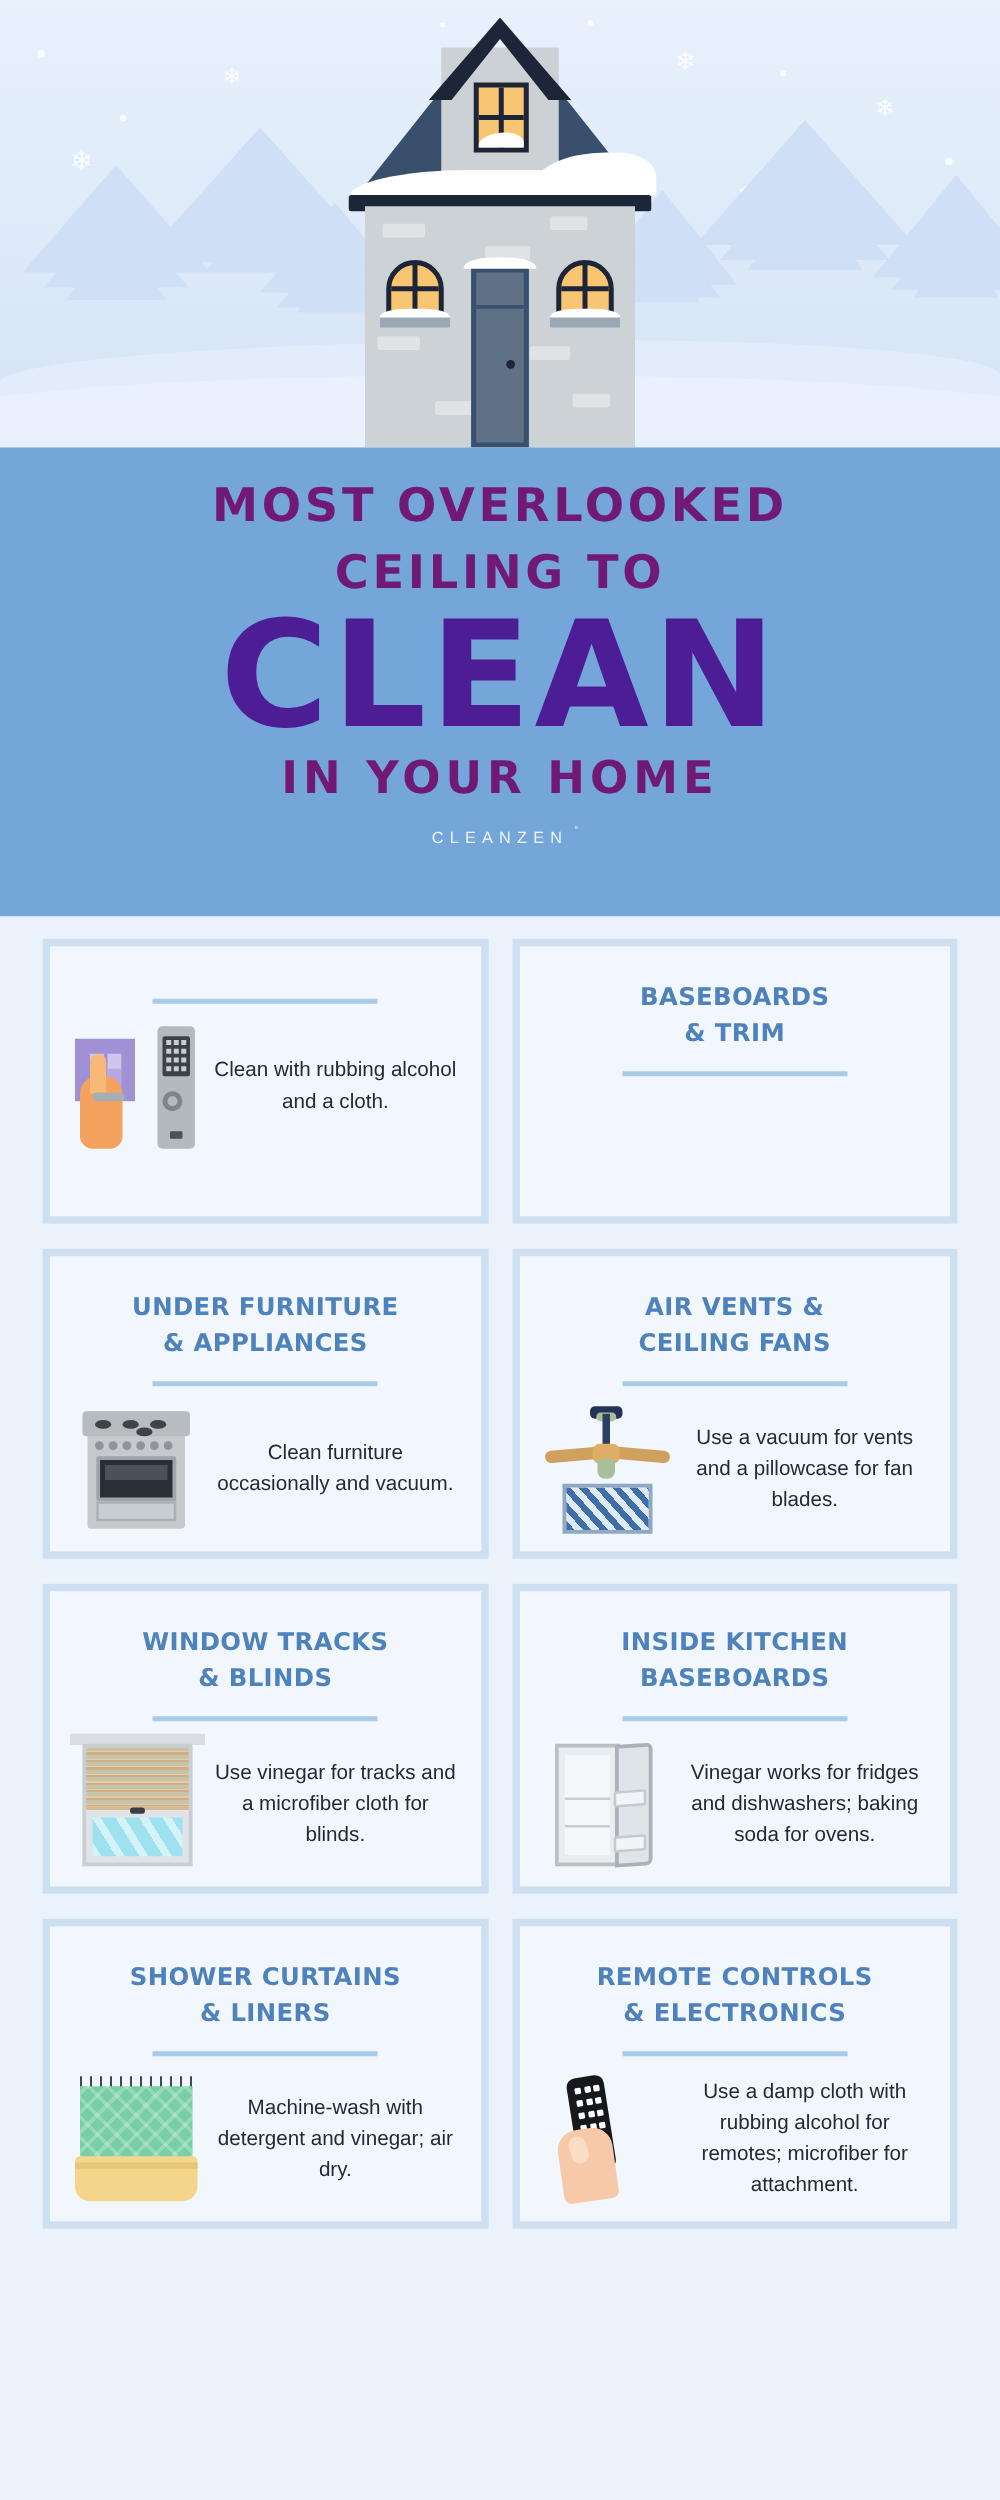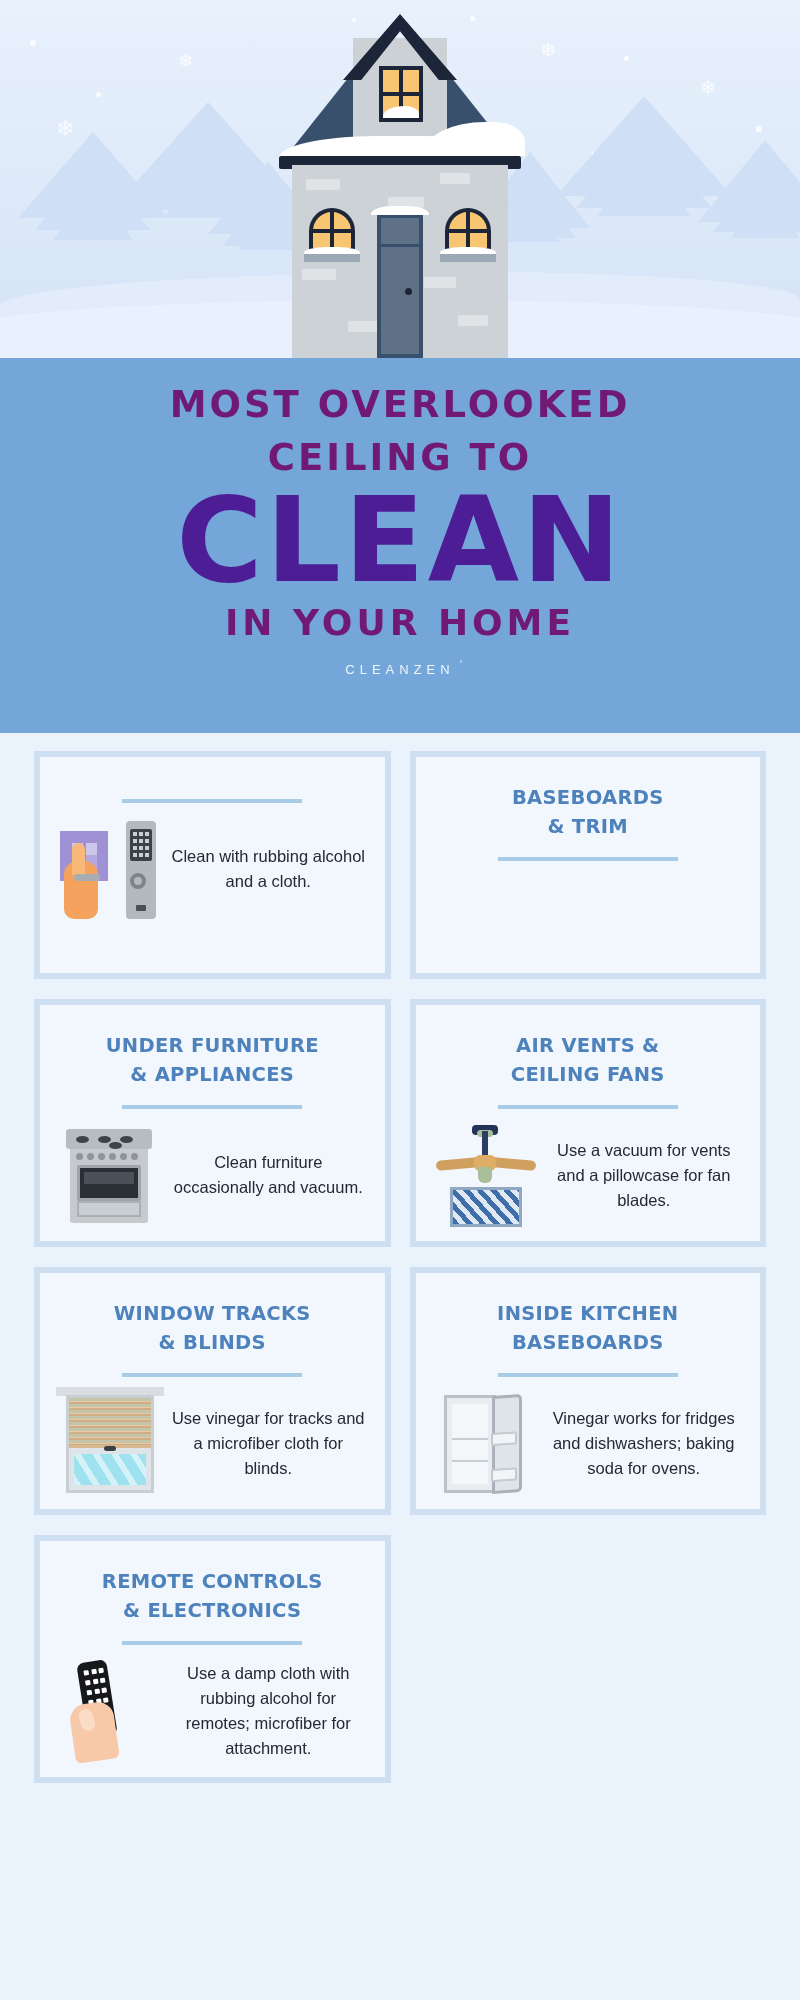--- a/index.html
+++ b/index.html
@@ -469,20 +469,37 @@
           </div>
           <div class="fdoor">
             <span class="bin" style="top:34px;"></span>
             <span class="bin" style="top:70px;"></span>
           </div>
         </div>
         <div class="desc">Vinegar works for fridges and dishwashers; baking soda for ovens.</div>
       </div>
     </div>
 
+    <div class="card">
+      <div class="card-title">
+        <div>SHOWER CURTAINS</div>
+        <div>&amp; LINERS</div>
+      </div>
+      <div class="divider"></div>
+      <div class="card-body">
+        <div class="art">
+          <div class="rings"></div>
+          <div class="curtain"></div>
+          <div class="tub">
+              <i></i>
+            </div>
+        </div>
+        <div class="desc">Machine-wash with detergent and vinegar; air dry.</div>
+      </div>
+    </div>
 
     <div class="card">
       <div class="card-title">
         <div>REMOTE CONTROLS</div>
         <div>&amp; ELECTRONICS</div>
       </div>
       <div class="divider"></div>
       <div class="card-body">
         <div class="art">
           <div class="remote">

